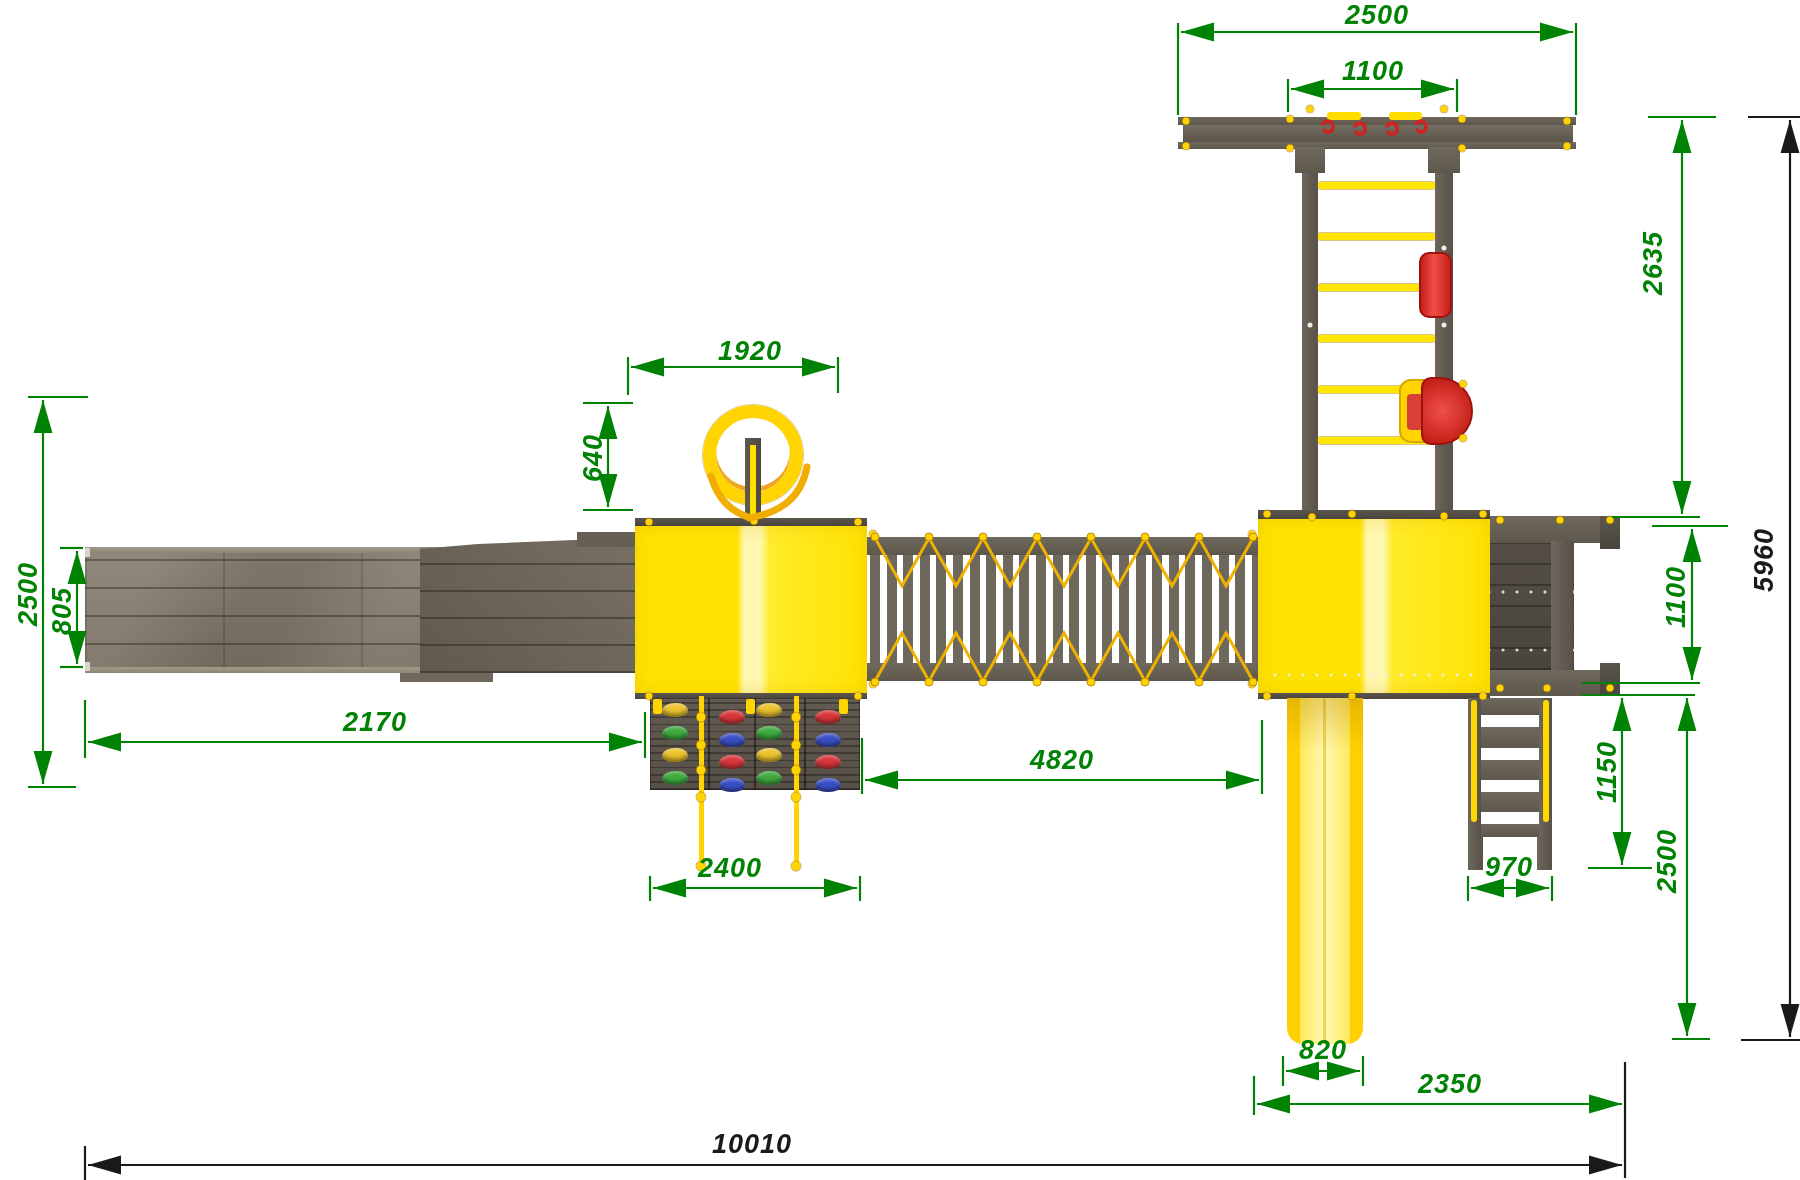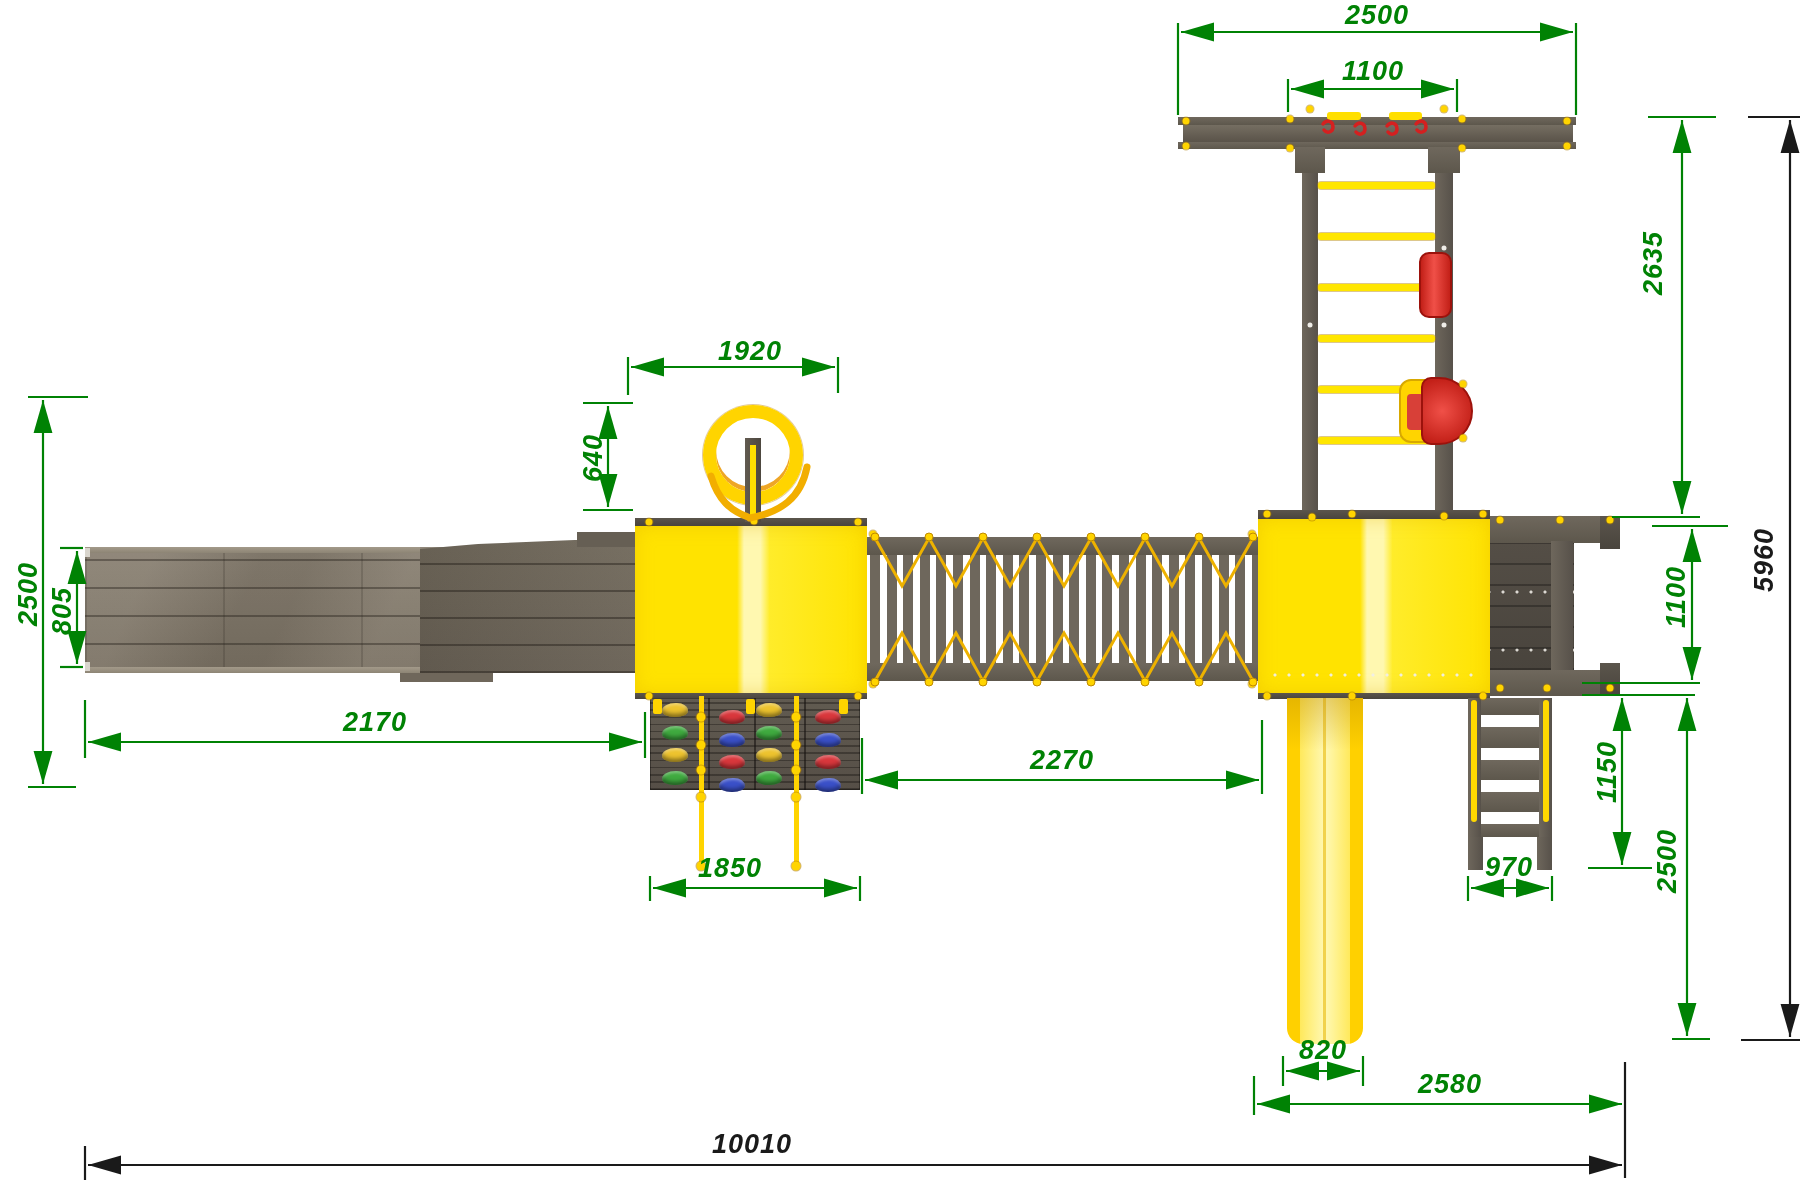--- a/index.html
+++ b/index.html
@@ -332,23 +332,23 @@
 
   <div class="dimlab" style="left:1377px;top:15px;">2500</div>
   <div class="dimlab" style="left:1373px;top:71px;">1100</div>
   <div class="dimlab rot" style="left:1653px;top:263px;">2635</div>
   <div class="dimlab rot black" style="left:1764px;top:560px;">5960</div>
   <div class="dimlab" style="left:750px;top:351px;">1920</div>
   <div class="dimlab rot" style="left:593px;top:458px;">640</div>
   <div class="dimlab rot" style="left:28px;top:594px;">2500</div>
   <div class="dimlab rot" style="left:62px;top:611px;">805</div>
   <div class="dimlab" style="left:375px;top:722px;">2170</div>
-  <div class="dimlab" style="left:1062px;top:760px;">2270</div>
+  <div class="dimlab" style="left:1062px;top:760px;">4820</div>
   <div class="dimlab rot" style="left:1676px;top:597px;">1100</div>
   <div class="dimlab rot" style="left:1607px;top:772px;">1150</div>
   <div class="dimlab rot" style="left:1667px;top:861px;">2500</div>
-  <div class="dimlab" style="left:730px;top:868px;">1850</div>
+  <div class="dimlab" style="left:730px;top:868px;">2400</div>
   <div class="dimlab" style="left:1509px;top:867px;">970</div>
   <div class="dimlab" style="left:1323px;top:1050px;">820</div>
-  <div class="dimlab" style="left:1450px;top:1084px;">2580</div>
+  <div class="dimlab" style="left:1450px;top:1084px;">2350</div>
   <div class="dimlab black" style="left:752px;top:1144px;">10010</div>
 
 </div>
 
 </body></html>

